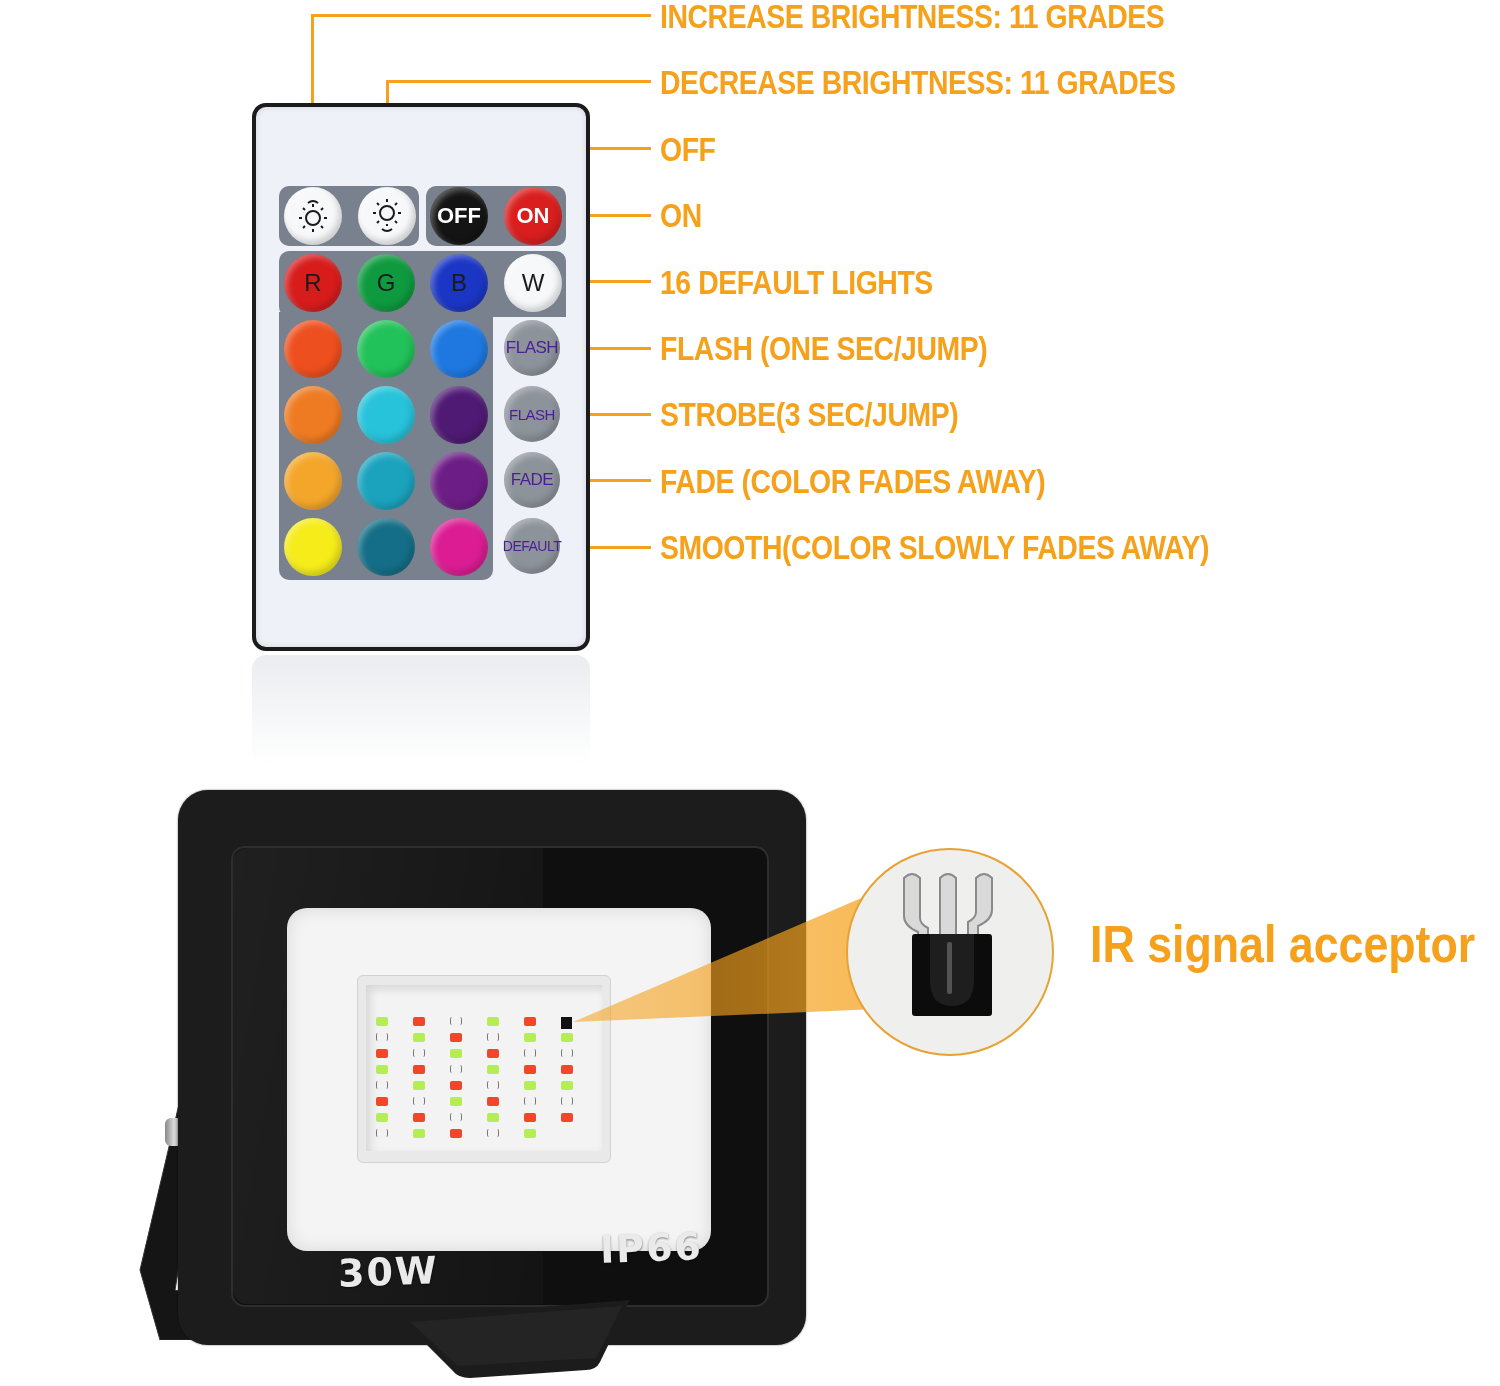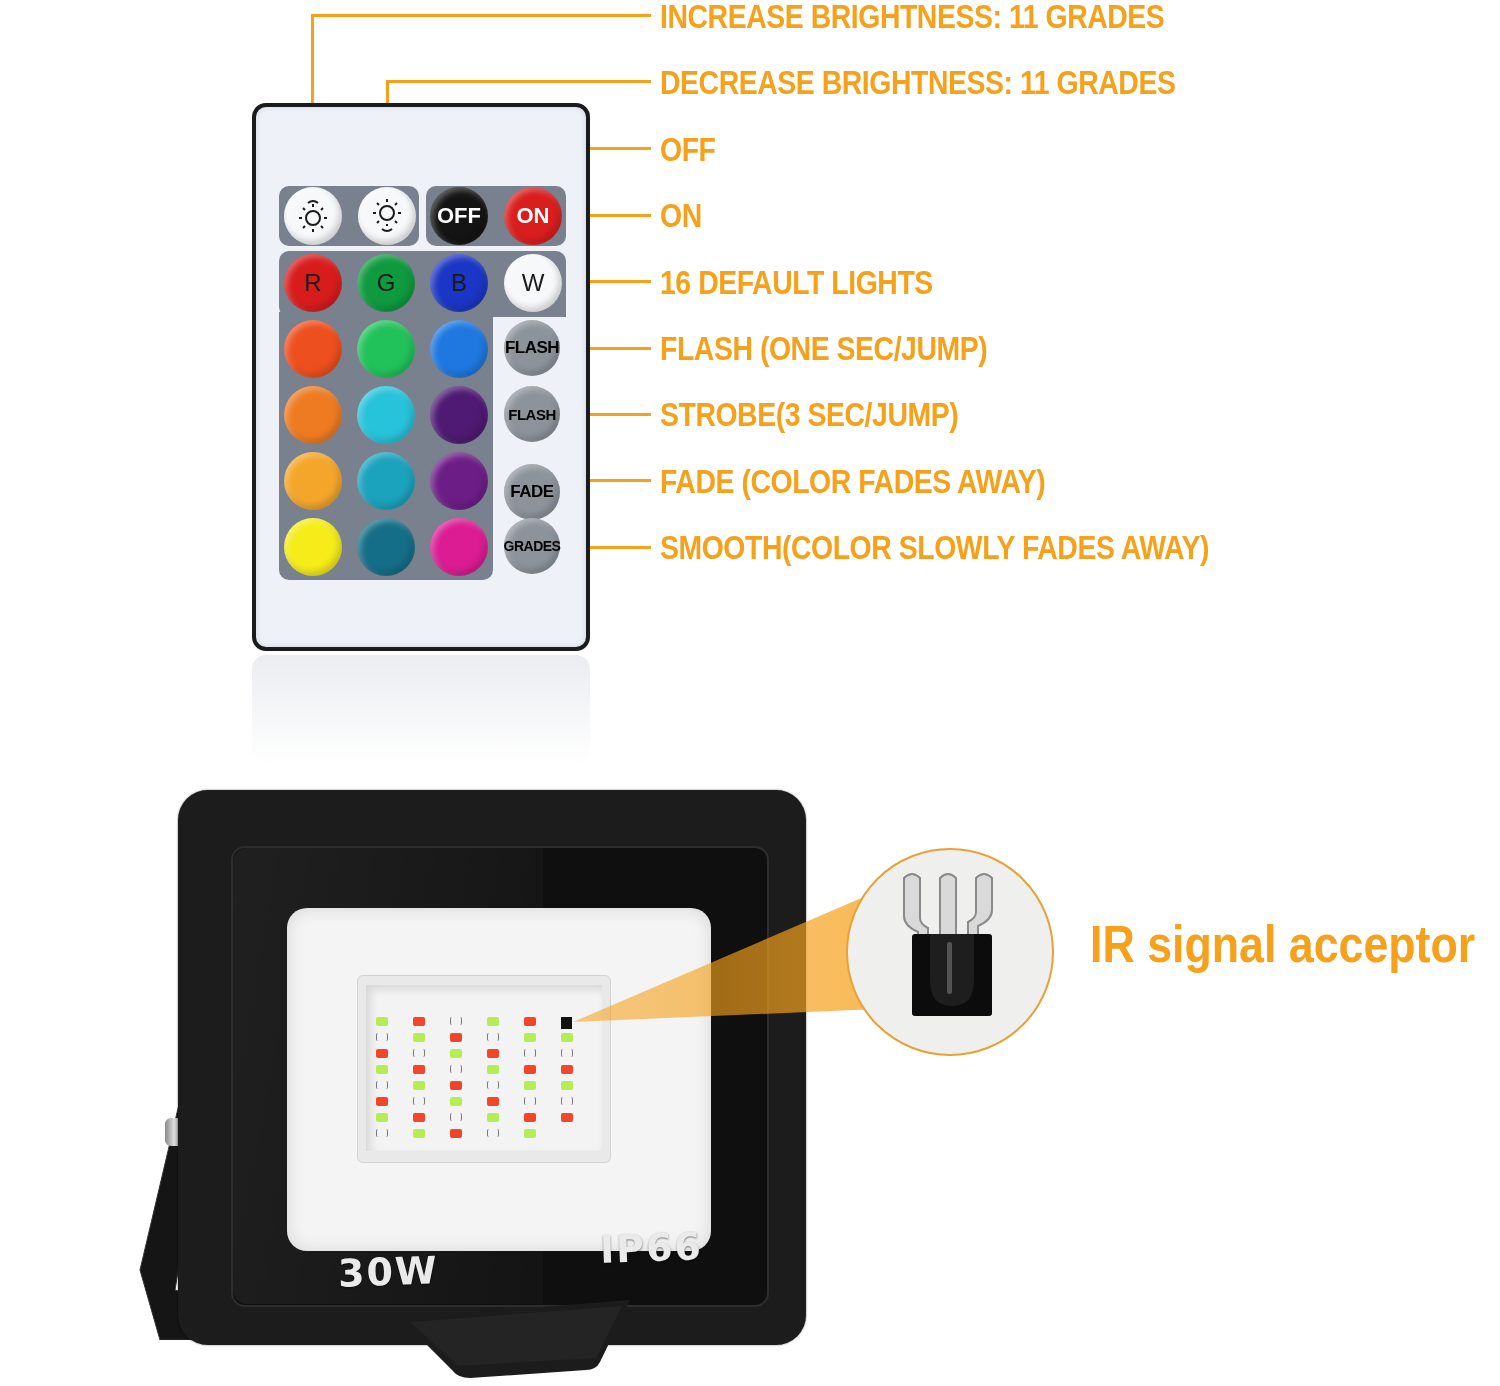--- a/index.html
+++ b/index.html
@@ -39,22 +39,22 @@
   }
   .btn {
     position: absolute; width: 58px; height: 58px; border-radius: 50%;
     display: flex; align-items: center; justify-content: center;
     font-family: "Liberation Sans", sans-serif; font-size: 24px; color: #1b1b1b;
     box-shadow: inset -3px -4px 6px rgba(0,0,0,0.18), inset 3px 3px 6px rgba(255,255,255,0.35);
     cursor: pointer;
   }
   .btn-white { background: #F7F8FA; }
   .btn-mode {
-    background: #8D939B; color: #000000; font-size: 17px; letter-spacing: -0.5px;
-    width: 56px; height: 56px; font-weight: bold;
+    background: #8D939B; color: #4c1d95; font-size: 17px; letter-spacing: -0.5px;
+    width: 56px; height: 56px;
   }
   .btn-text-white { color: #ffffff; font-weight: bold; font-size: 22px; }
   .sun-svg { width: 36px; height: 36px; }
 
   
   .flood-outer {
     position: absolute; left: 178px; top: 790px; width: 628px; height: 555px;
     background: #1c1c1c; border-radius: 30px;
     box-shadow: 0 0 2px rgba(0,0,0,0.6);
   }
@@ -221,22 +221,22 @@
 <div class="btn" style="left:284px; top:452px; background:#F4A62A;"></div>
 <div class="btn" style="left:357px; top:452px; background:#1BA3BE;"></div>
 <div class="btn" style="left:430px; top:452px; background:#6C1E86;"></div>
 
 <div class="btn" style="left:284px; top:518px; background:#F5EC1A;"></div>
 <div class="btn" style="left:357px; top:518px; background:#146E87;"></div>
 <div class="btn" style="left:430px; top:518px; background:#DB1C93;"></div>
 
 <div class="btn btn-mode" style="left:504px; top:320px;">FLASH</div>
 <div class="btn btn-mode" style="left:504px; top:386px; font-size:15px;">FLASH</div>
-<div class="btn btn-mode" style="left:504px; top:464px;">FADE</div>
-<div class="btn btn-mode" style="left:504px; top:518px; font-size:14px;">GRADES</div>
+<div class="btn btn-mode" style="left:504px; top:452px;">FADE</div>
+<div class="btn btn-mode" style="left:504px; top:518px; font-size:14px;">DEFAULT</div>
 
 <svg class="bracket" viewBox="0 0 90 240">
   <path d="M60 0 L20 170 L40 240 L90 240 L90 200 L55 190 L80 40 Z" fill="#151515" stroke="#333" stroke-width="1"></path>
 </svg>
 <div class="screw"></div>
 
 <div class="flood-outer"></div>
 <div class="flood-inner"></div>
 <div class="flood-gloss"></div>
 <div class="reflector"></div>

